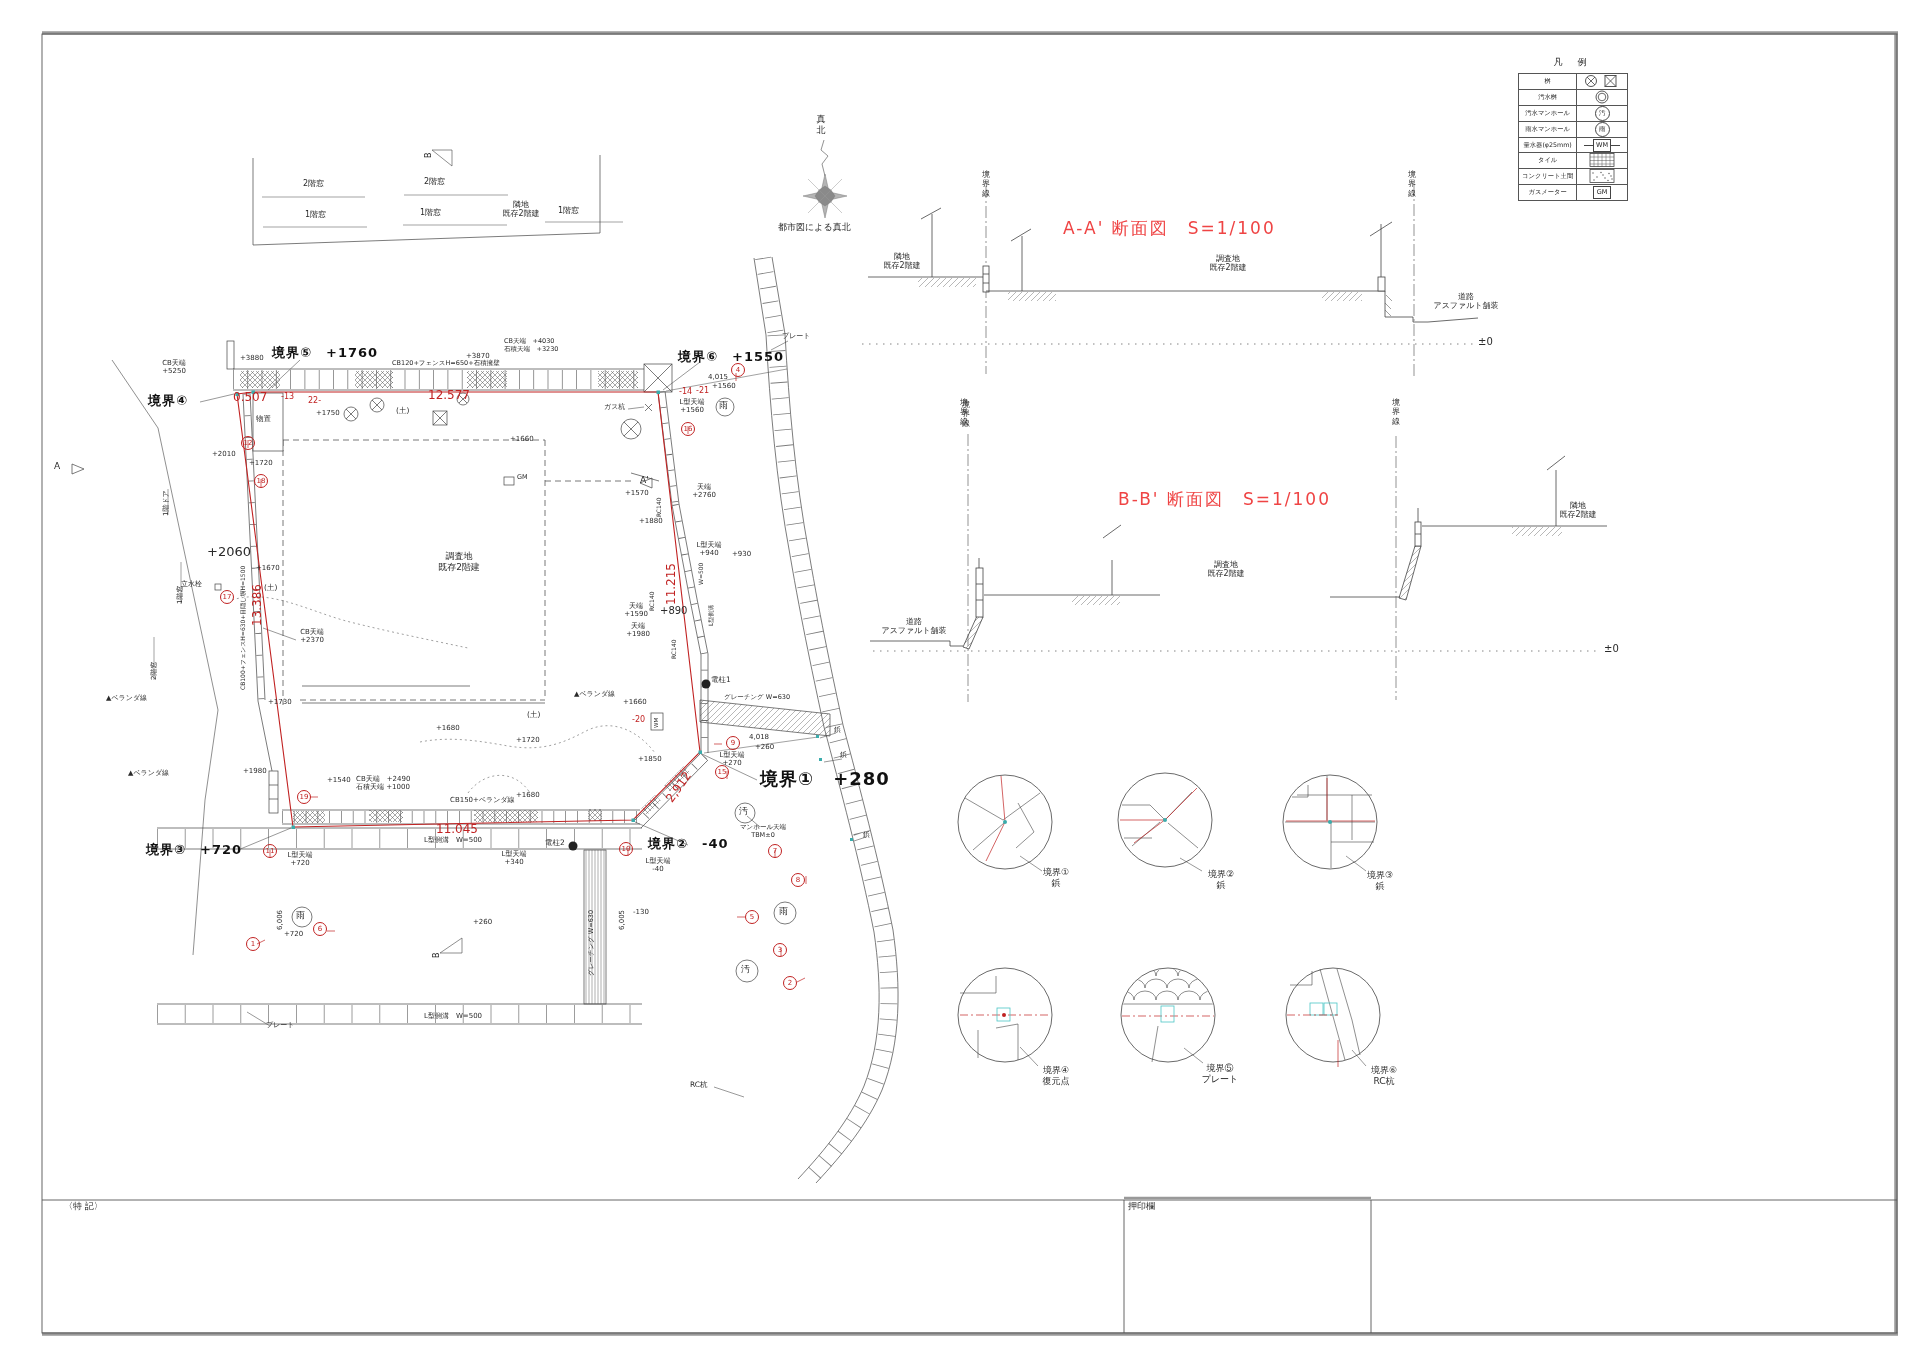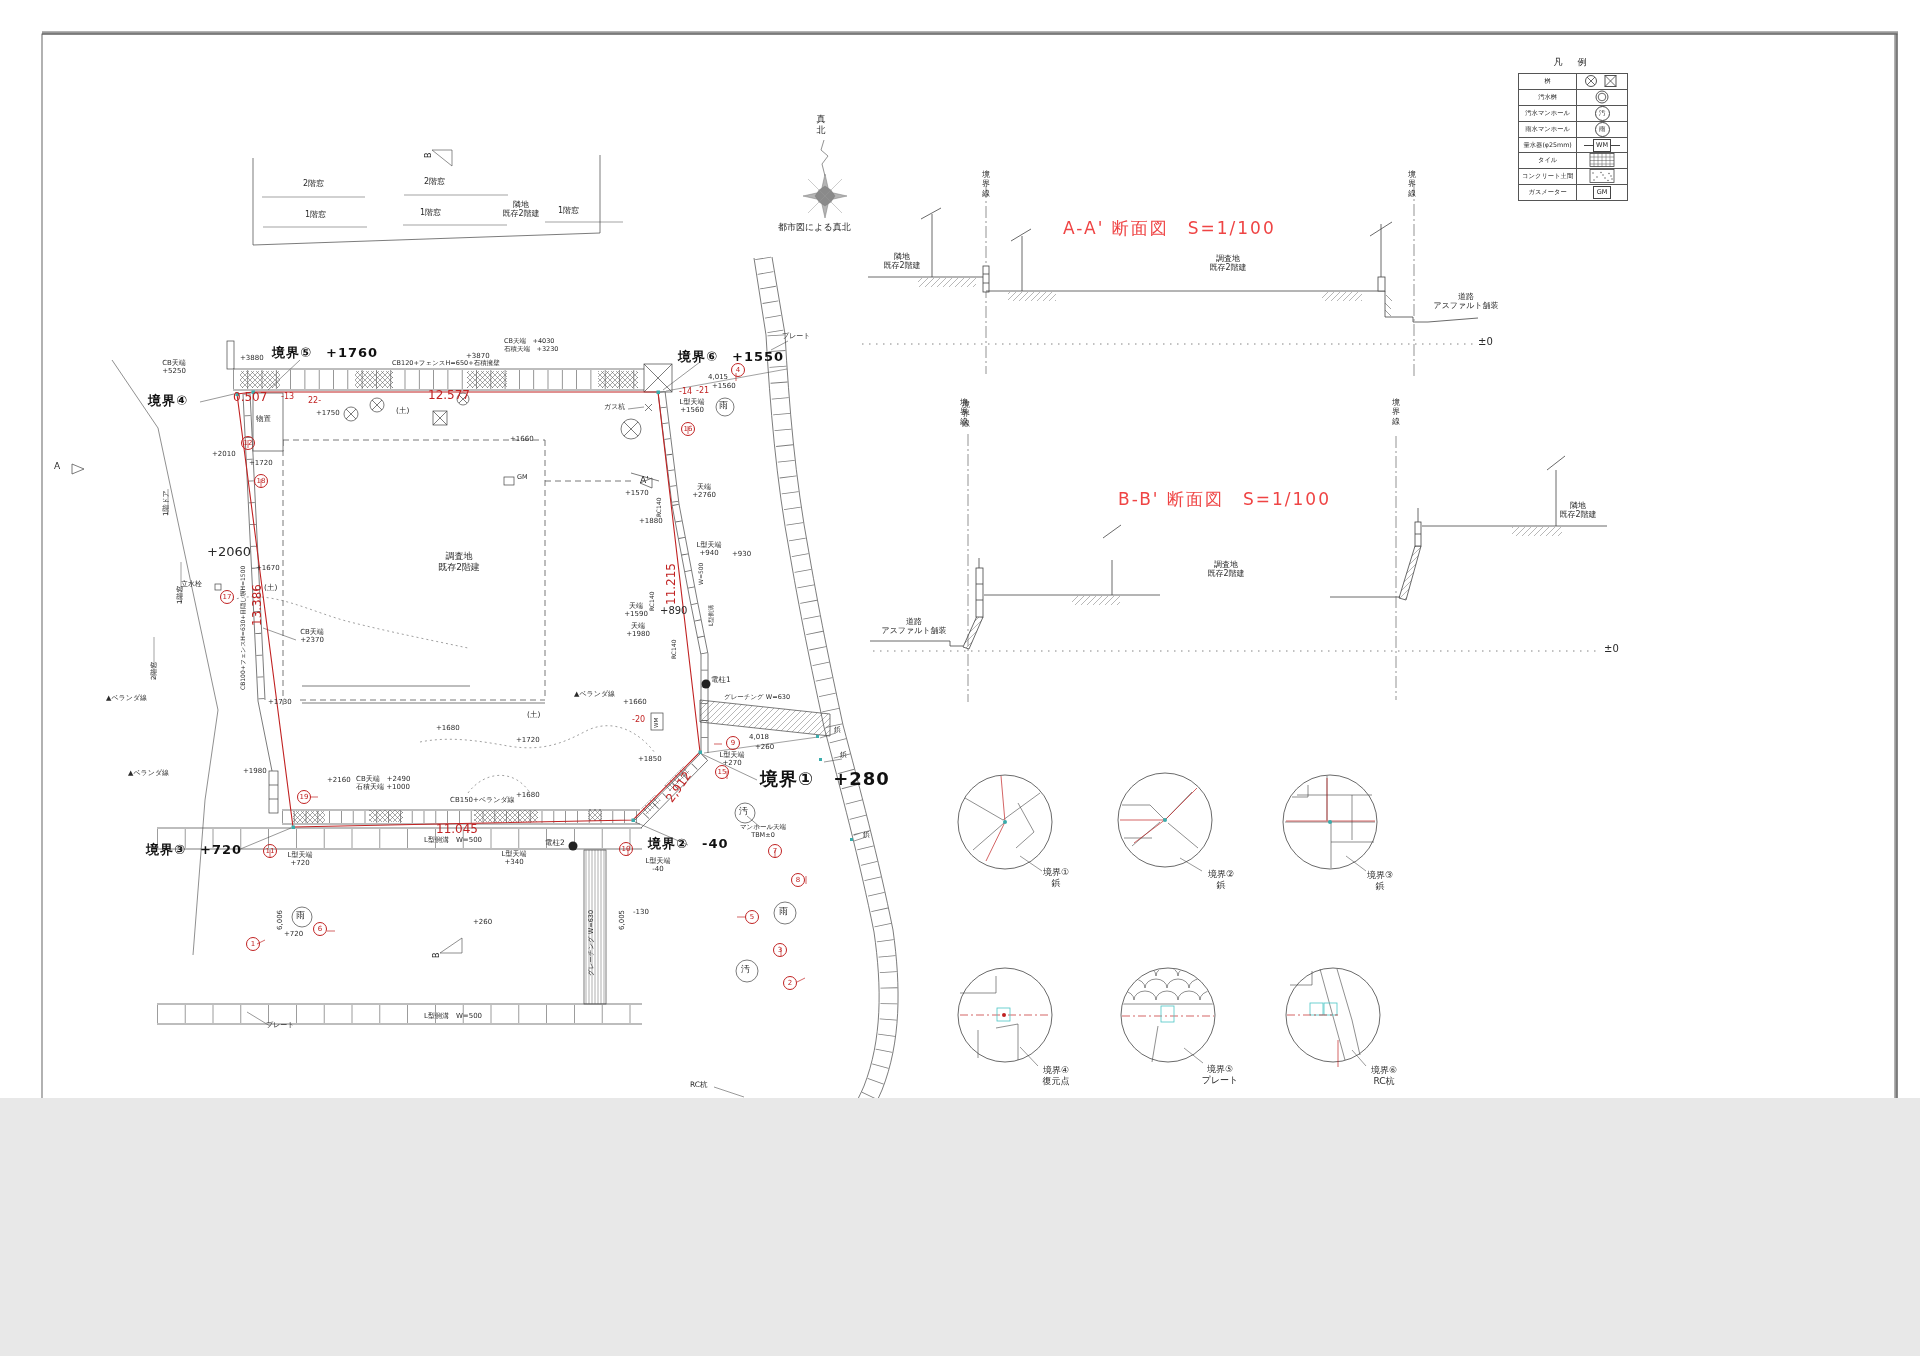--- a/index.html
+++ b/index.html
@@ -1,16 +1,16 @@
 <!DOCTYPE html>
 <html><head>
 <meta charset="utf-8">
 <style>
   html,body{margin:0;padding:0;background:#e8e8e8;}
-  #sheet{position:relative;width:1920px;height:1098px;background:#ffffff;overflow:hidden;
+  #sheet{position:relative;width:1920px;height:1356px;background:#ffffff;overflow:hidden;
          font-family:"DejaVu Sans","Liberation Sans",sans-serif;color:#222;}
   #lineart{position:absolute;left:0;top:0;}
   .lbl{position:absolute;white-space:pre;line-height:1.18;color:#2a2a2a;letter-spacing:0;}
   .lbl.red{color:#c12222;}
   .lbl.big{letter-spacing:1px;font-weight:600;color:#111;}
   .lbl.ttl{letter-spacing:2px;color:#ef4444;}
   .lbl.ctr{text-align:center;}
   .lbl.circ{border:1px solid #c12222;color:#c12222;border-radius:50%;
             width:12px;height:12px;line-height:12px;text-align:center;white-space:nowrap;}
   
@@ -488,21 +488,21 @@
       <span class="lbl" style="left: 618px; top: 930px; font-size: 7px; transform-origin: 0px 0px; transform: rotate(-90deg);">6,005</span>
       <span class="lbl" style="left: 633px; top: 908px; font-size: 7px;">-130</span>
       <span class="lbl circ" style="left: 745px; top: 910px; font-size: 7px;">5</span>
       <span class="lbl" style="left: 779px; top: 906px; font-size: 9px;">雨</span>
       <span class="lbl circ" style="left: 773px; top: 943px; font-size: 7px;">3</span>
       <span class="lbl" style="left: 741px; top: 964px; font-size: 9px;">汚</span>
       <span class="lbl circ" style="left: 783px; top: 976px; font-size: 7px;">2</span>
       <span class="lbl" style="left: 588px; top: 976px; font-size: 6.5px; transform-origin: 0px 0px; transform: rotate(-90deg);">グレーチング W=630</span>
       <span class="lbl" style="left: 690px; top: 1081px; font-size: 7.5px;">RC杭</span>
       <span class="lbl" style="left: 243px; top: 767px; font-size: 7px;">+1980</span>
-      <span class="lbl" style="left: 327px; top: 776px; font-size: 7px;">+2160</span>
+      <span class="lbl" style="left: 327px; top: 776px; font-size: 7px;">+1540</span>
       <span class="lbl" style="left: 356px; top: 775px; font-size: 7px;">CB天端　+2490
 石積天端 +1000</span>
       <span class="lbl circ" style="left: 297px; top: 790px; font-size: 7px;">19</span>
       <span class="lbl" style="left: 450px; top: 796px; font-size: 7px;">CB150+ベランダ線</span>
       <span class="lbl" style="left: 516px; top: 791px; font-size: 7px;">+1680</span>
       <span class="lbl red" style="left: 436px; top: 822px; font-size: 12px;">11.045</span>
       <span class="lbl" style="left: 424px; top: 836px; font-size: 7px;">L型側溝　W=500</span>
       <span class="lbl" style="left: 545px; top: 839px; font-size: 7.5px;">電柱2</span>
       <span class="lbl big" style="left: 146px; top: 842px; font-size: 13px;">境界③　+720</span>
       <span class="lbl circ" style="left: 263px; top: 844px; font-size: 7px;">11</span>
@@ -521,20 +521,20 @@
       <span class="lbl" style="left: 424px; top: 1012px; font-size: 7px;">L型側溝　W=500</span>
       <span class="lbl" style="left: 719px; top: 400px; font-size: 9px;">雨</span>
       <span class="lbl ctr" style="left: 1028px; top: 867px; font-size: 9px; width: 56px;">境界①
 鋲</span>
       <span class="lbl ctr" style="left: 1193px; top: 869px; font-size: 9px; width: 56px;">境界②
 鋲</span>
       <span class="lbl ctr" style="left: 1352px; top: 870px; font-size: 9px; width: 56px;">境界③
 鋲</span>
       <span class="lbl ctr" style="left: 1026px; top: 1065px; font-size: 9px; width: 60px;">境界④
 復元点</span>
-      <span class="lbl ctr" style="left: 1190px; top: 1064px; font-size: 9px; width: 60px;">境界⑤
+      <span class="lbl ctr" style="left: 1190px; top: 1064px; font-size: 9px; width: 60px; font-family: Liberation Mono, monospace;">境界⑤
 プレート</span>
       <span class="lbl ctr" style="left: 1354px; top: 1065px; font-size: 9px; width: 60px;">境界⑥
 RC杭</span>
       <span class="lbl" style="left: 64px; top: 1201px; font-size: 9px;">〈特 記〉</span>
       <span class="lbl" style="left: 1128px; top: 1201px; font-size: 9px;">押印欄</span>
     </div>
 </div>
 
 </body></html>

